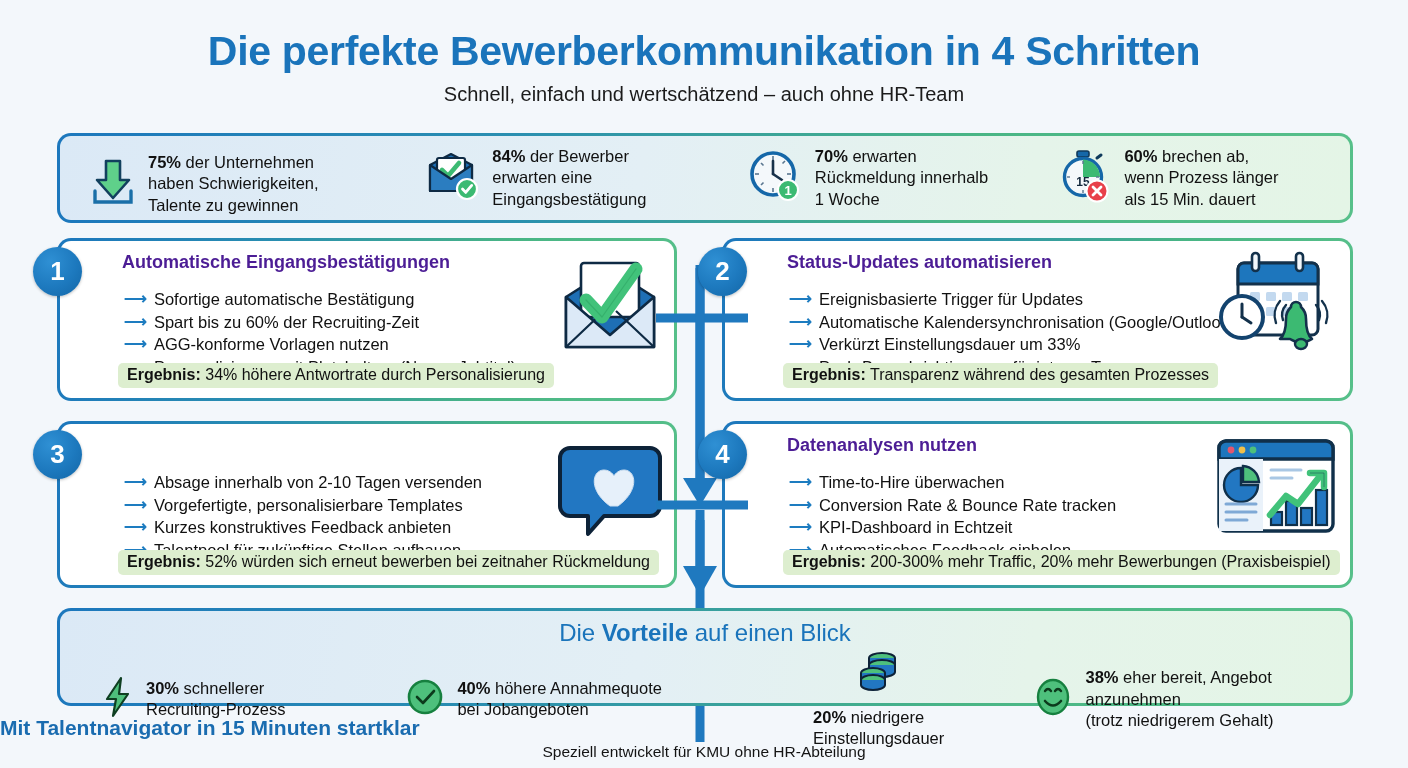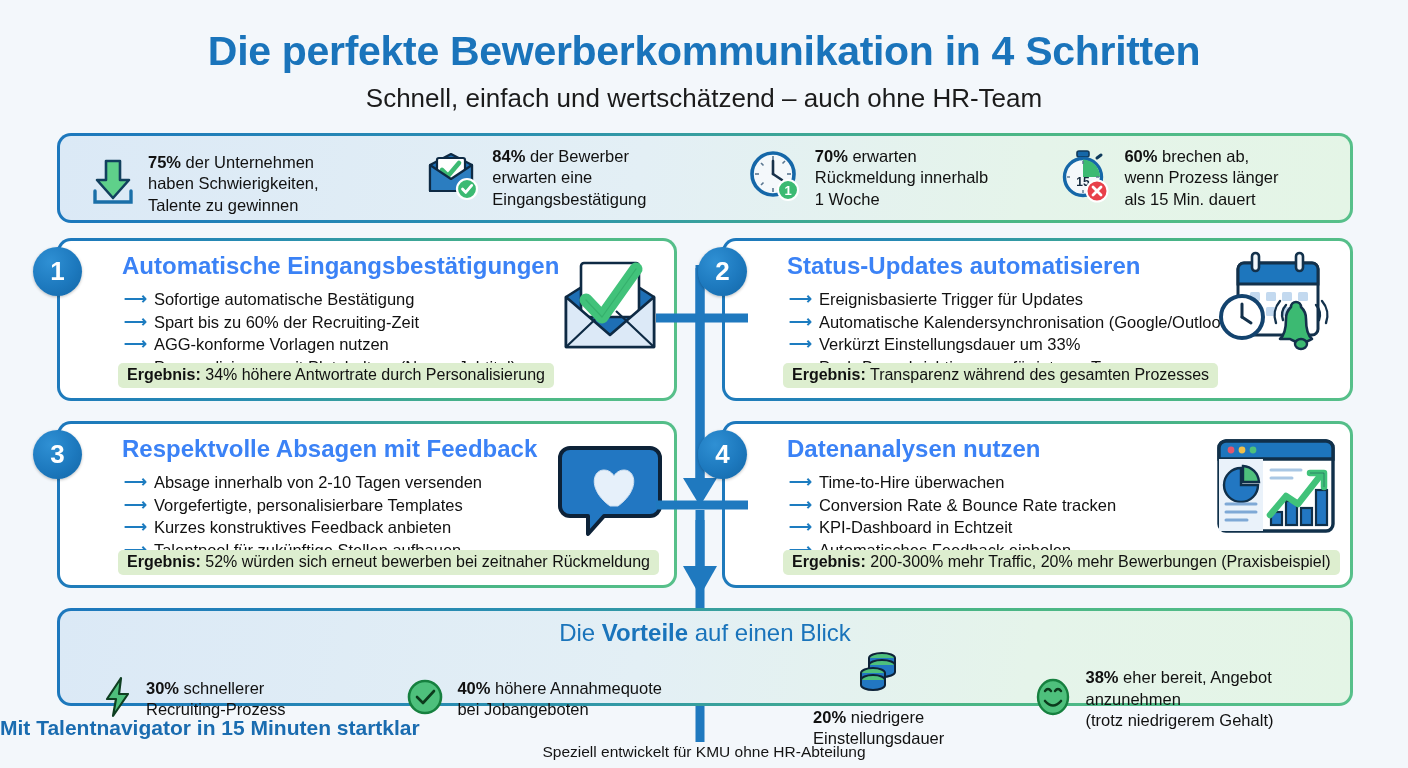--- a/index.html
+++ b/index.html
@@ -11,21 +11,21 @@
   }
   .page { position: relative; width: 1408px; height: 768px; background:#f3f7fb; }
 
   
   .title {
     position:absolute; left:0; top:28px; width:1408px; text-align:center;
     font-size:41px; font-weight:bold; color:#1a74bb; letter-spacing:-0.3px;
   }
   .subtitle {
     position:absolute; left:0; top:83px; width:1408px; text-align:center;
-    font-size:26px; color:#1b1b1b;
+    font-size:20px; color:#1b1b1b;
   }
 
   
   .gbox {
     position:absolute; border-radius:14px;
     background: linear-gradient(100deg,#1c77bd 0%, #2a8fb0 35%, #49b585 70%, #57c08a 100%);
     padding:3px;
   }
   .gbox > .inner {
     width:100%; height:100%; border-radius:11px; position:relative;
@@ -53,21 +53,21 @@
   #card-4 { left:722px; top:421px; width:631px; height:167px; }
 
   .badge {
     position:absolute; left:-27px; top:6px; width:49px; height:49px; border-radius:50%;
     background: radial-gradient(circle at 35% 30%, #2f90d4 0%, #1d79be 55%, #1366a6 100%);
     color:#fff; font-size:26px; font-weight:bold;
     display:flex; align-items:center; justify-content:center;
     box-shadow:0 1px 3px rgba(0,0,0,.25); z-index:5;
   }
   .card-head {
-    position:absolute; left:62px; top:11px; font-size:24px; font-weight:bold; color:#3b82f6;
+    position:absolute; left:62px; top:11px; font-size:18px; font-weight:bold; color:#4c1d95;
   }
   .bullets { position:absolute; left:64px; top:47px; }
   .bullet { display:flex; align-items:baseline; gap:7px; font-size:16.5px; color:#111; line-height:1.365; }
   .arw { color:#1d7cc0; font-size:16px; font-weight:bold; line-height:1; position:relative; top:-1px;}
   .result {
     position:absolute; left:58px; bottom:10px;
     background:#ddeecf; border-radius:5px; padding:3px 9px 4px 9px;
     font-size:16px; color:#111; white-space:nowrap;
   }
   .result b { font-weight:bold;text-align:center; }
@@ -290,21 +290,20 @@
               <path d="M104 54 a15 15 0 0 1 3 15"></path>
           </g>
         </svg>
       </span>
     </div>
   </div>
 
   <div class="gbox card" id="card-3">
     <div class="inner">
       <div class="badge">3</div>
-      <div class="card-head">Respektvolle Absagen mit Feedback</div>
       <div class="bullets">
         <div class="bullet">
             <span class="arw">⟶</span>
             <span>Absage innerhalb von 2-10 Tagen versenden</span>
           </div>
         <div class="bullet">
             <span class="arw">⟶</span>
             <span>Vorgefertigte, personalisierbare Templates</span>
           </div>
         <div class="bullet">

